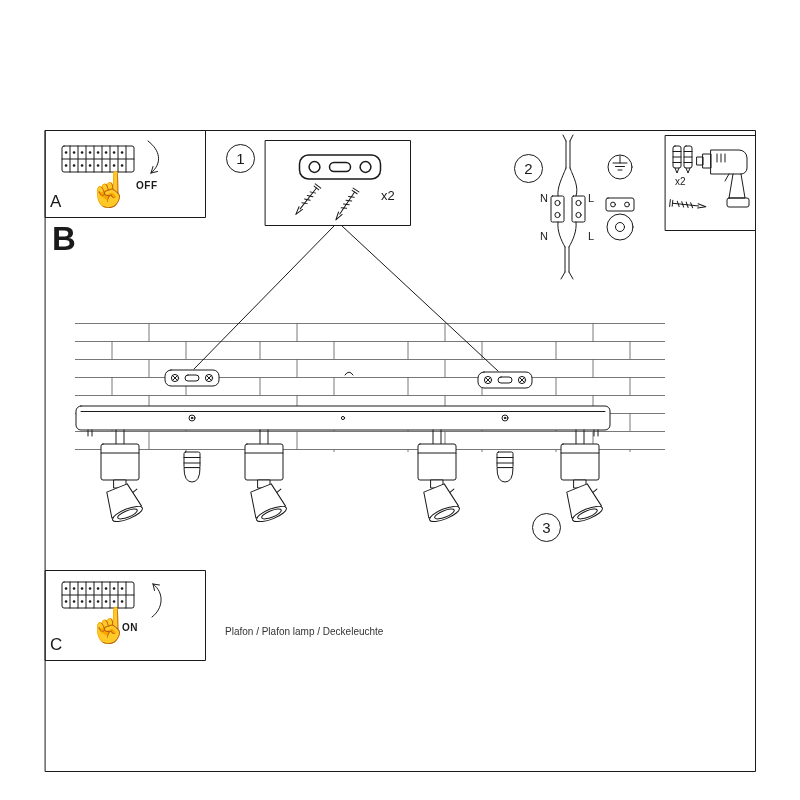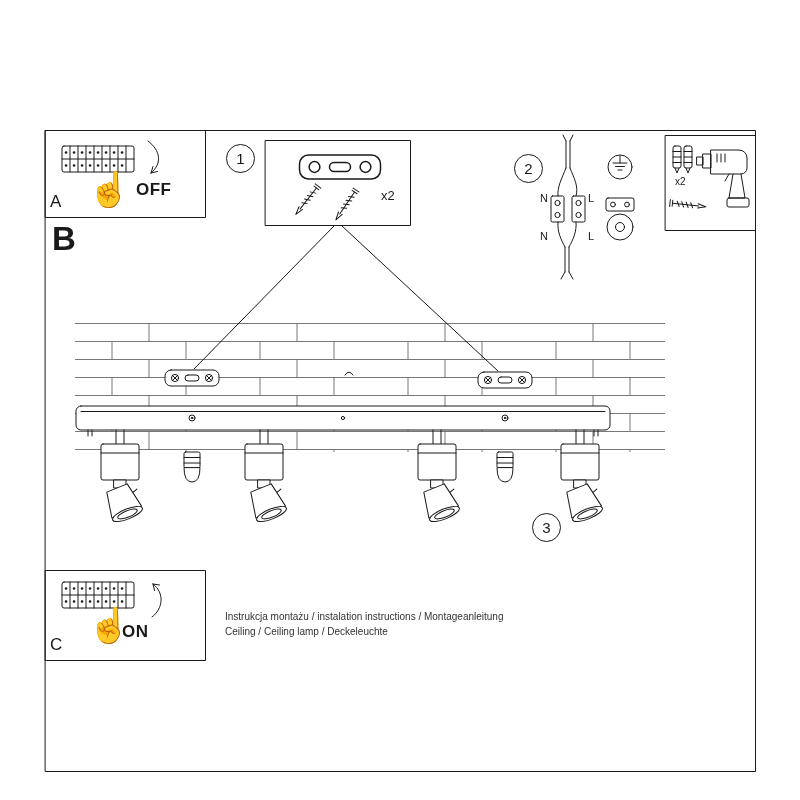--- a/index.html
+++ b/index.html
@@ -1,21 +1,21 @@
 <!DOCTYPE html>
 <html><head>
 <meta charset="utf-8">
 <style>
   html,body{margin:0;padding:0;background:#fff;}
   .sheet{position:relative;width:800px;height:800px;background:#fff;font-family:"Liberation Sans",sans-serif;overflow:hidden;}
   .sheet svg{position:absolute;left:0;top:0;}
   .t{position:absolute;color:#1a1a1a;white-space:nowrap;line-height:1;}
   .section-letter{font-size:17px;font-weight:400;}
   .big-letter{font-size:33px;font-weight:600;}
-  .switch-label{font-size:17px;font-weight:600;letter-spacing:0.5px;}
+  .switch-label{font-size:10px;font-weight:600;letter-spacing:0.5px;}
   .circle-num{width:27px;height:27px;border:1.5px solid #1a1a1a;border-radius:50%;display:flex;align-items:center;justify-content:center;font-size:15px;font-weight:400;}
   .wire-label{font-size:11px;font-weight:400;}
   .qty{font-size:13px;}
   .qty-small{font-size:10px;}
   .hand{font-size:34px;color:#1a1a1a;}
   .caption{font-size:10px;color:#333;}
 </style>
 </head>
 <body>
 
@@ -214,16 +214,15 @@
 <span class="t wire-label" style="left:588px;top:231px;">L</span>
 
 <span class="t qty-small" style="left:675px;top:177px;">x2</span>
 
 <span class="t circle-num" style="left:532px;top:513px;">3</span>
 
 <span class="t section-letter" style="left:50px;top:636px;">C</span>
 <span class="t hand" style="left:88px;top:608px;">☝</span>
 <span class="t switch-label" style="left:122px;top:623px;">ON</span>
 
-<span class="t caption" style="left:225px;top:612px;">Instrukcja montażu / instalation instructions / Montageanleitung</span>
-<span class="t caption" style="left:225px;top:627px;">Ceiling / Ceiling lamp / Deckeleuchte</span>
+<span class="t caption" style="left:225px;top:627px;">Plafon / Plafon lamp / Deckeleuchte</span>
 
 </div>
 
 </body></html>

